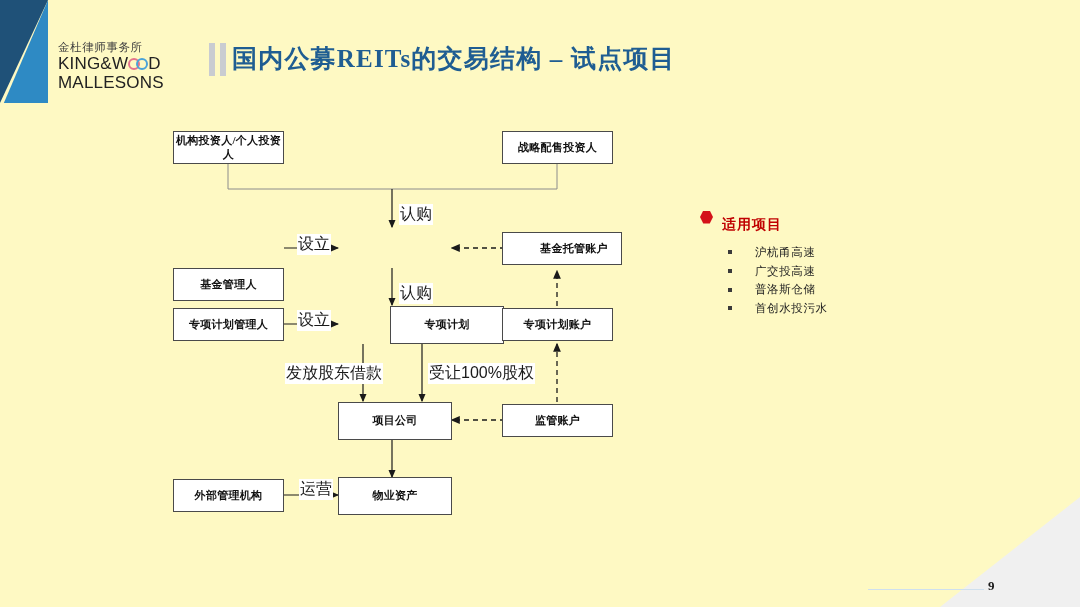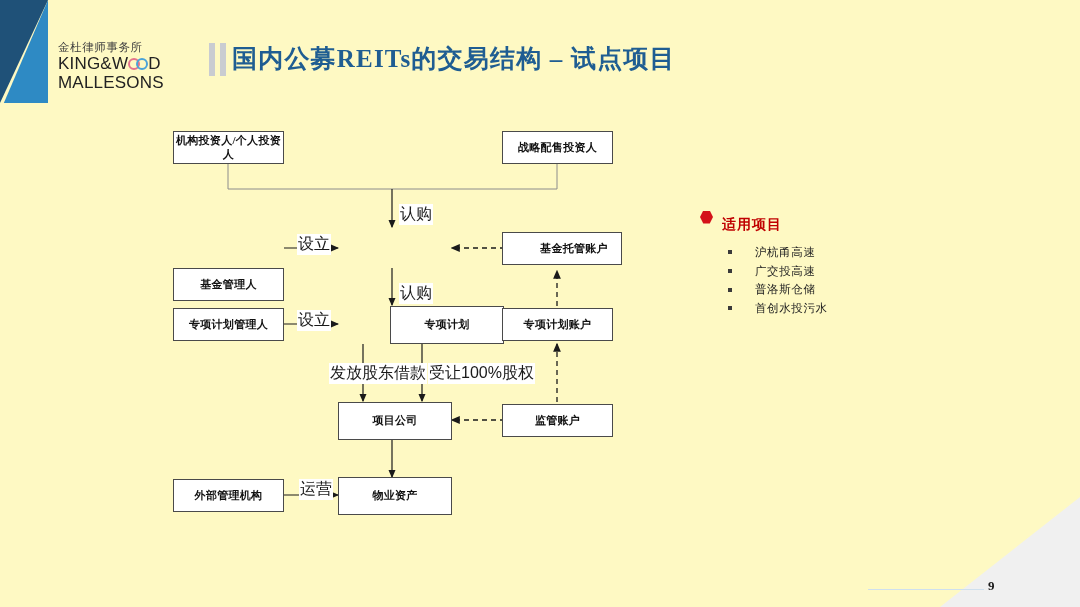--- a/index.html
+++ b/index.html
@@ -280,21 +280,21 @@
   <div class="node" style="left:338px;  top:402px; width:114px; height:38px;">项目公司</div>
   <div class="node" style="left:502px;  top:404px; width:111px; height:33px;">监管账户</div>
 
   <div class="node" style="left:173px;  top:479px; width:111px; height:33px;">外部管理机构</div>
   <div class="node" style="left:338px;  top:477px; width:114px; height:38px;">物业资产</div>
 
   <div class="edge-label" style="left:399px; top:204px;">认购</div>
   <div class="edge-label" style="left:297px; top:234px;">设立</div>
   <div class="edge-label" style="left:399px; top:283px;">认购</div>
   <div class="edge-label" style="left:297px; top:310px;">设立</div>
-  <div class="edge-label" style="left:285px; top:363px;margin-left:44px;">发放股东借款</div>
+  <div class="edge-label" style="left:285px; top:363px;">发放股东借款</div>
   <div class="edge-label" style="left:428px; top:363px;">受让100%股权</div>
   <div class="edge-label" style="left:299px; top:479px;">运营</div>
 
   <div class="panel-head">
     <span class="hex-bullet"></span>
     <span class="panel-head-text">适用项目</span>
   </div>
 
   <ul class="panel-list">
     <li>

